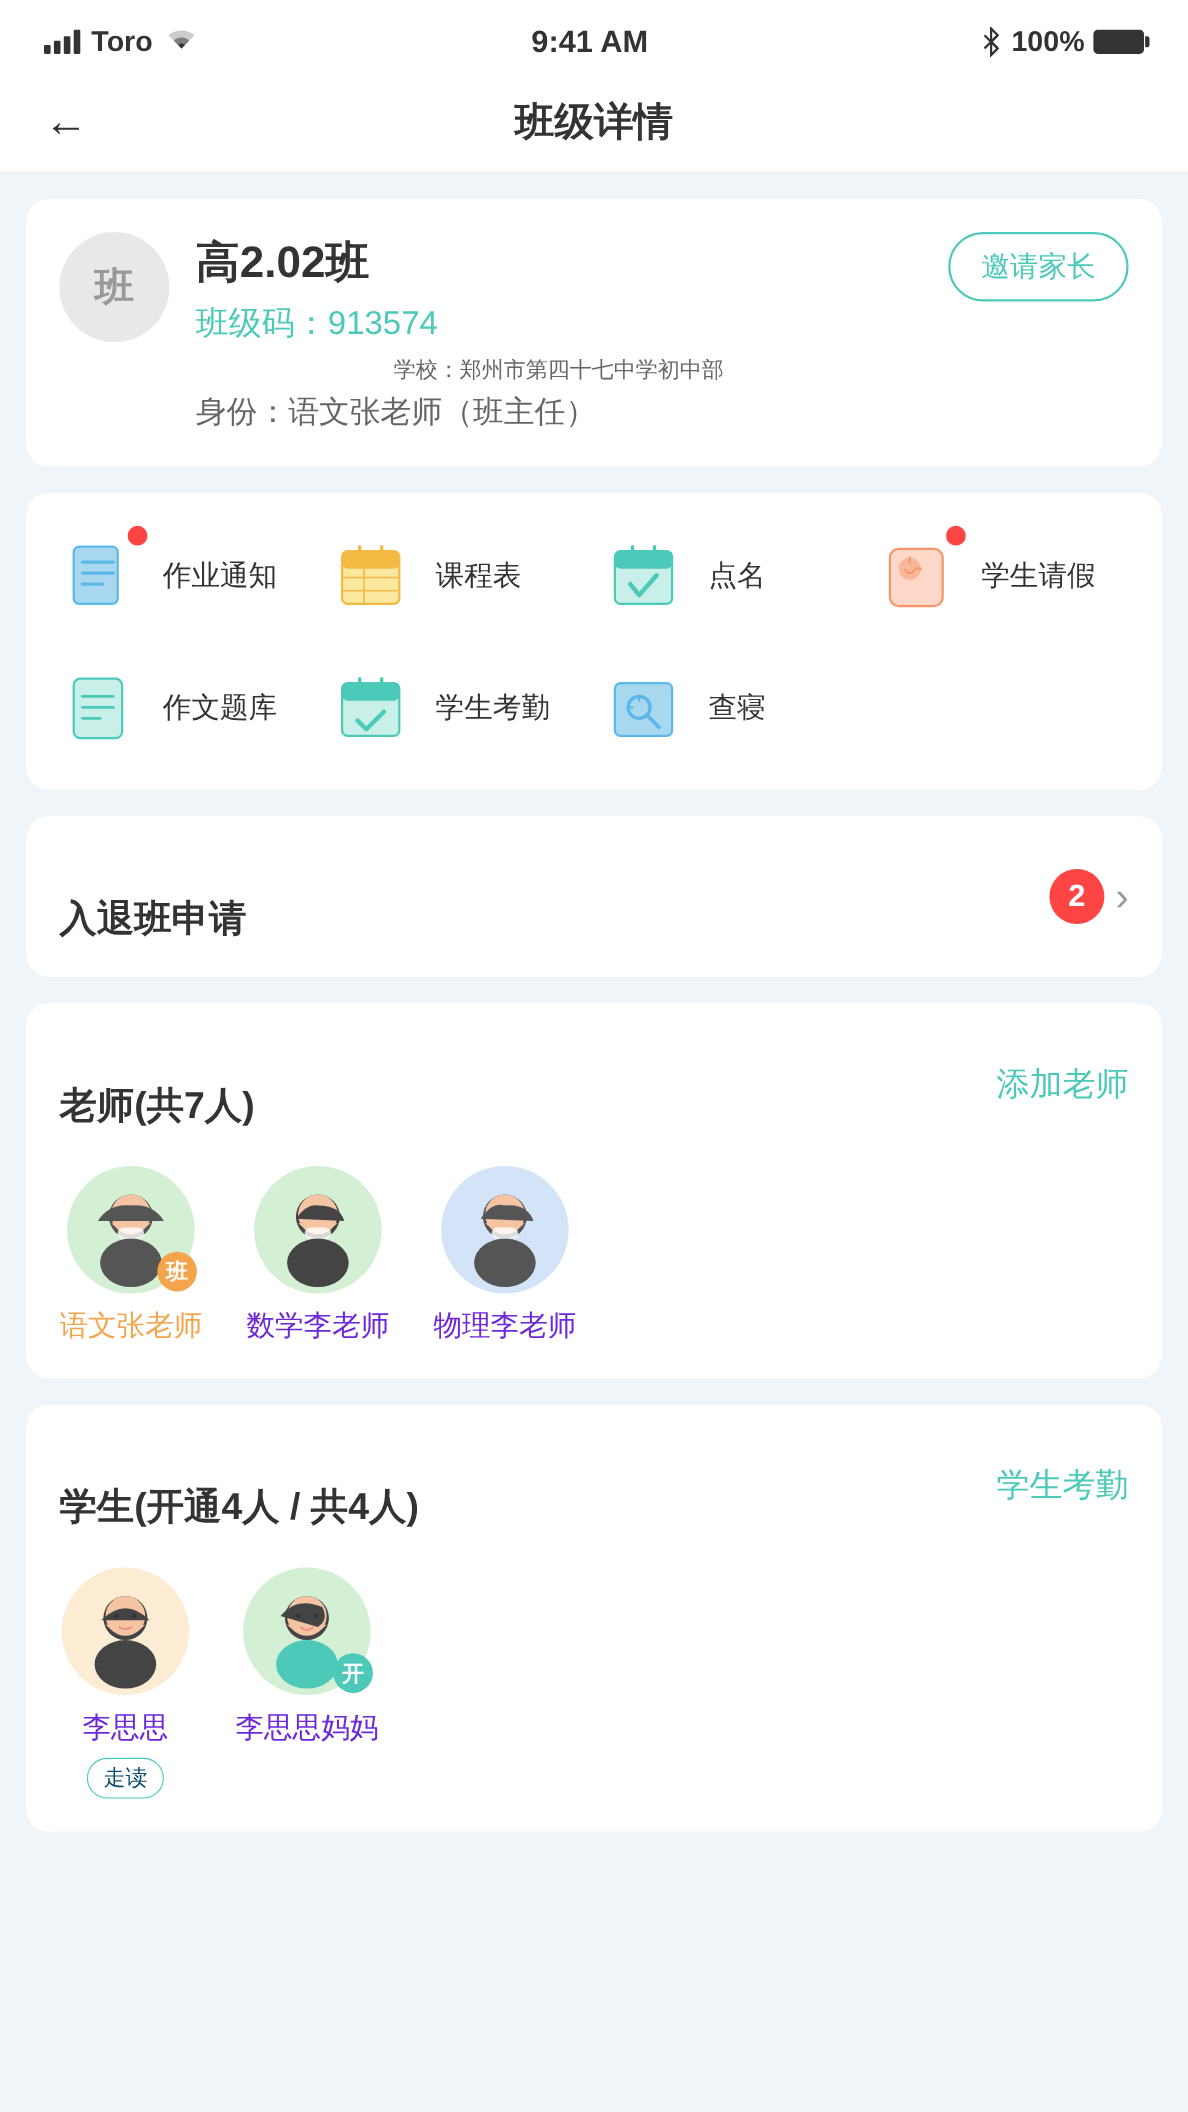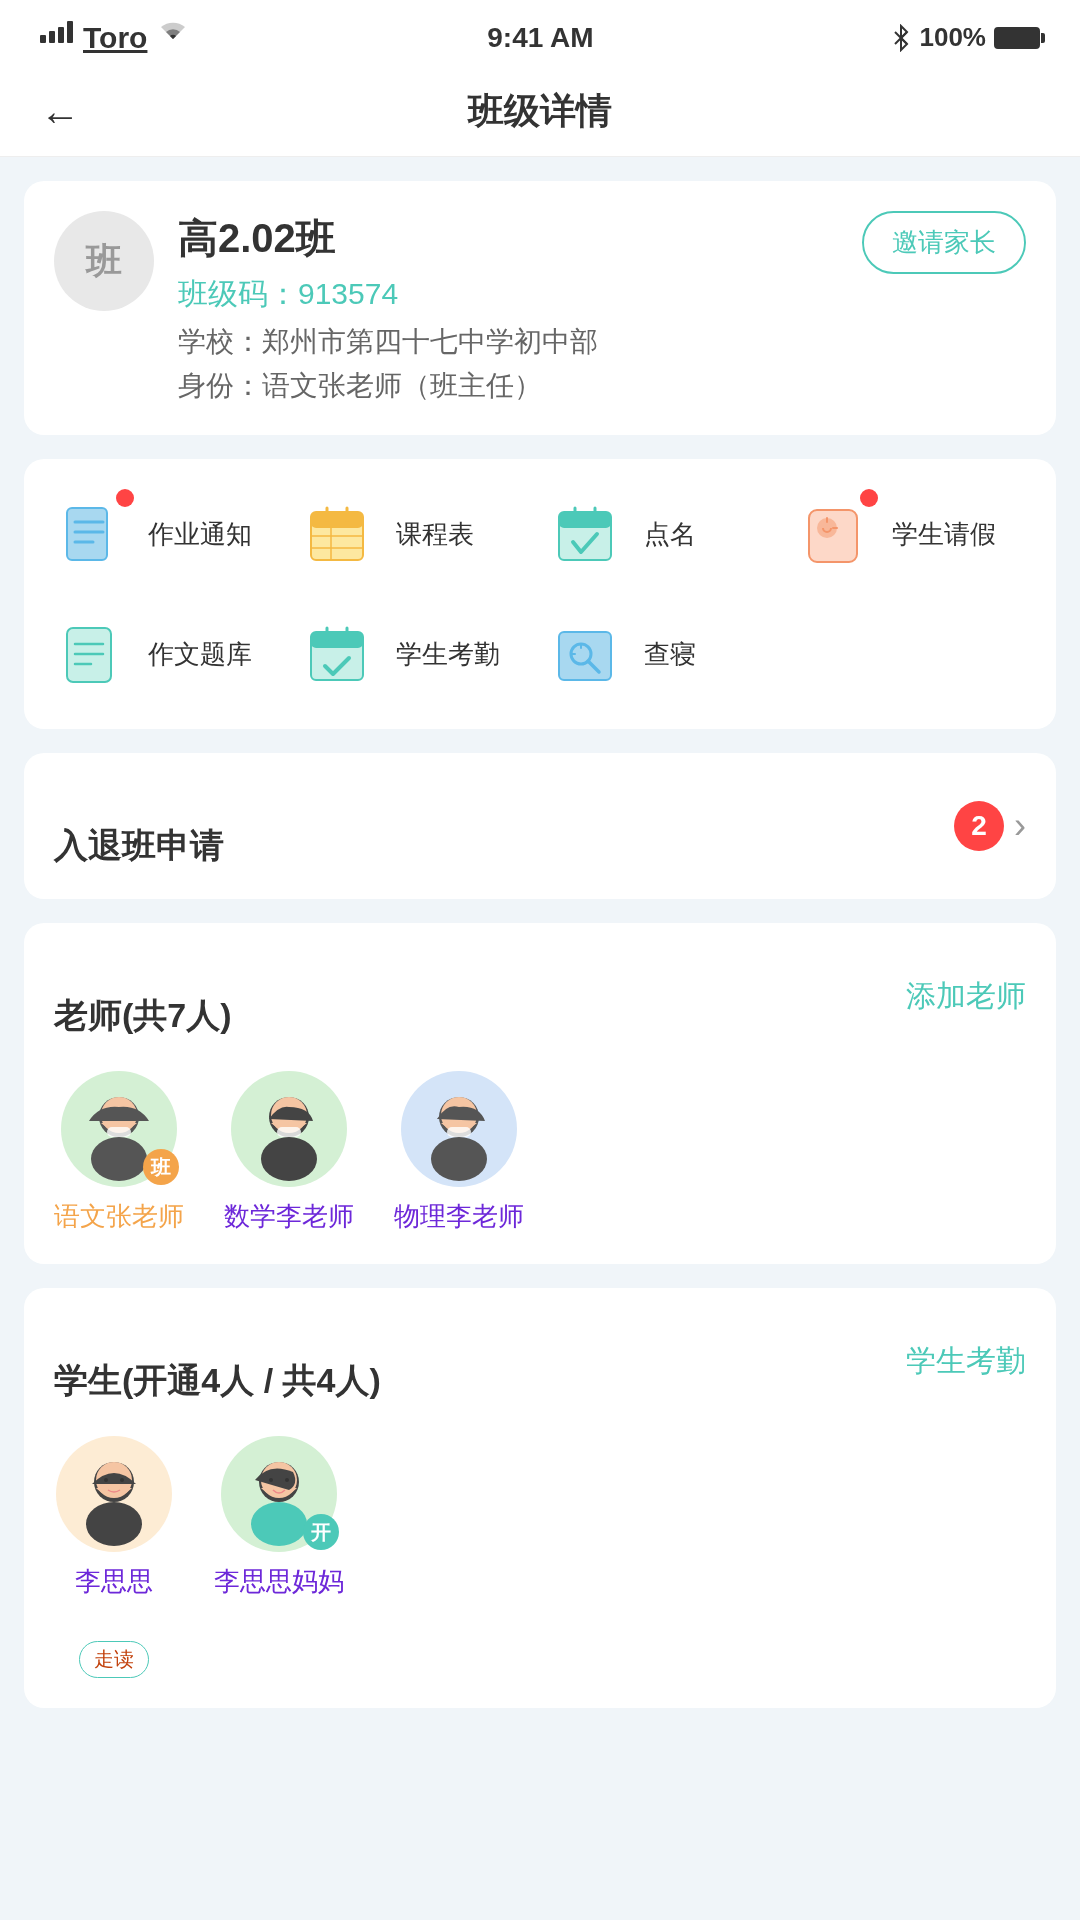--- a/index.html
+++ b/index.html
@@ -17,25 +17,24 @@
     .status-bar {
       display: flex;
       justify-content: space-between;
       align-items: center;
       padding: 18px 40px 10px;
       background: #fff;
       height: 67px;
     }
     .status-left {
       display: flex;
-      align-items: flex-start;
+      align-items: center;
       gap: 10px;
-      font-size: 30px;
+      font-size: 26px;
       font-weight: 600;
-      text-decoration: underline;
     }
     .status-center {
       font-size: 28px;
       font-weight: 600;
     }
     .status-right {
       display: flex;
       align-items: center;
       gap: 8px;
       font-size: 26px;
@@ -130,23 +129,24 @@
       font-weight: 700;
       color: #333;
       margin-bottom: 8px;
     }
     .class-code {
       font-size: 30px;
       color: #4cc9b8;
       margin-bottom: 8px;
     }
     .class-school {
-      font-size: 28px;
+      font-size: 20px;
       color: #666;
       margin-bottom: 6px;
+      text-align: center;
     }
     .class-role {
       font-size: 28px;
       color: #666;
     }
     .invite-btn {
       border: 2px solid #4cc9b8;
       border-radius: 40px;
       padding: 12px 28px;
       color: #4cc9b8;
@@ -277,22 +277,21 @@
       text-align: center;
     }
     .avatar-name.highlight {
       color: #f4a44a;
     }
     .tag {
       font-size: 20px;
       padding: 4px 14px;
       border-radius: 20px;
       border: 1px solid #4cc9b8;
-      color: #c2410c;
-      margin-top: 32px;
+      color: #0c4a6e;
     }
   </style>
 </head>
 <body>
 
 <div class="status-bar">
   <div class="status-left">
     <div class="signal-bars">
       <span style="height:8px"></span>
       <span style="height:12px"></span>

